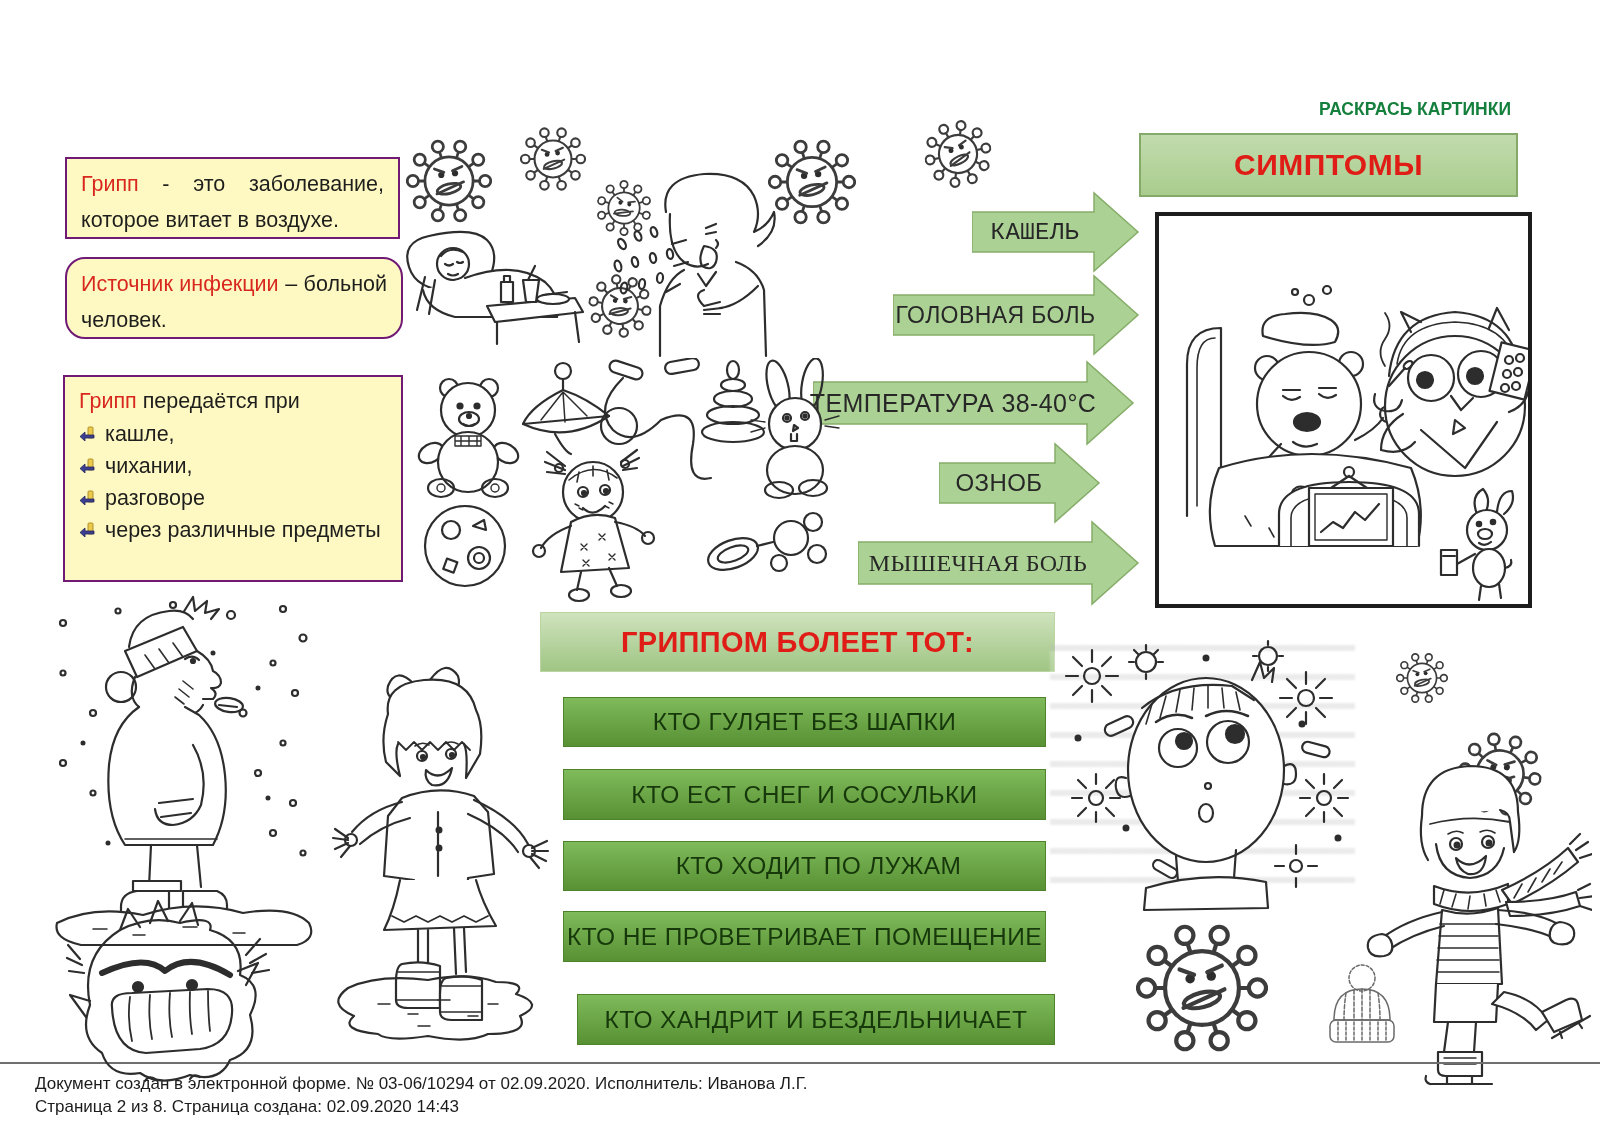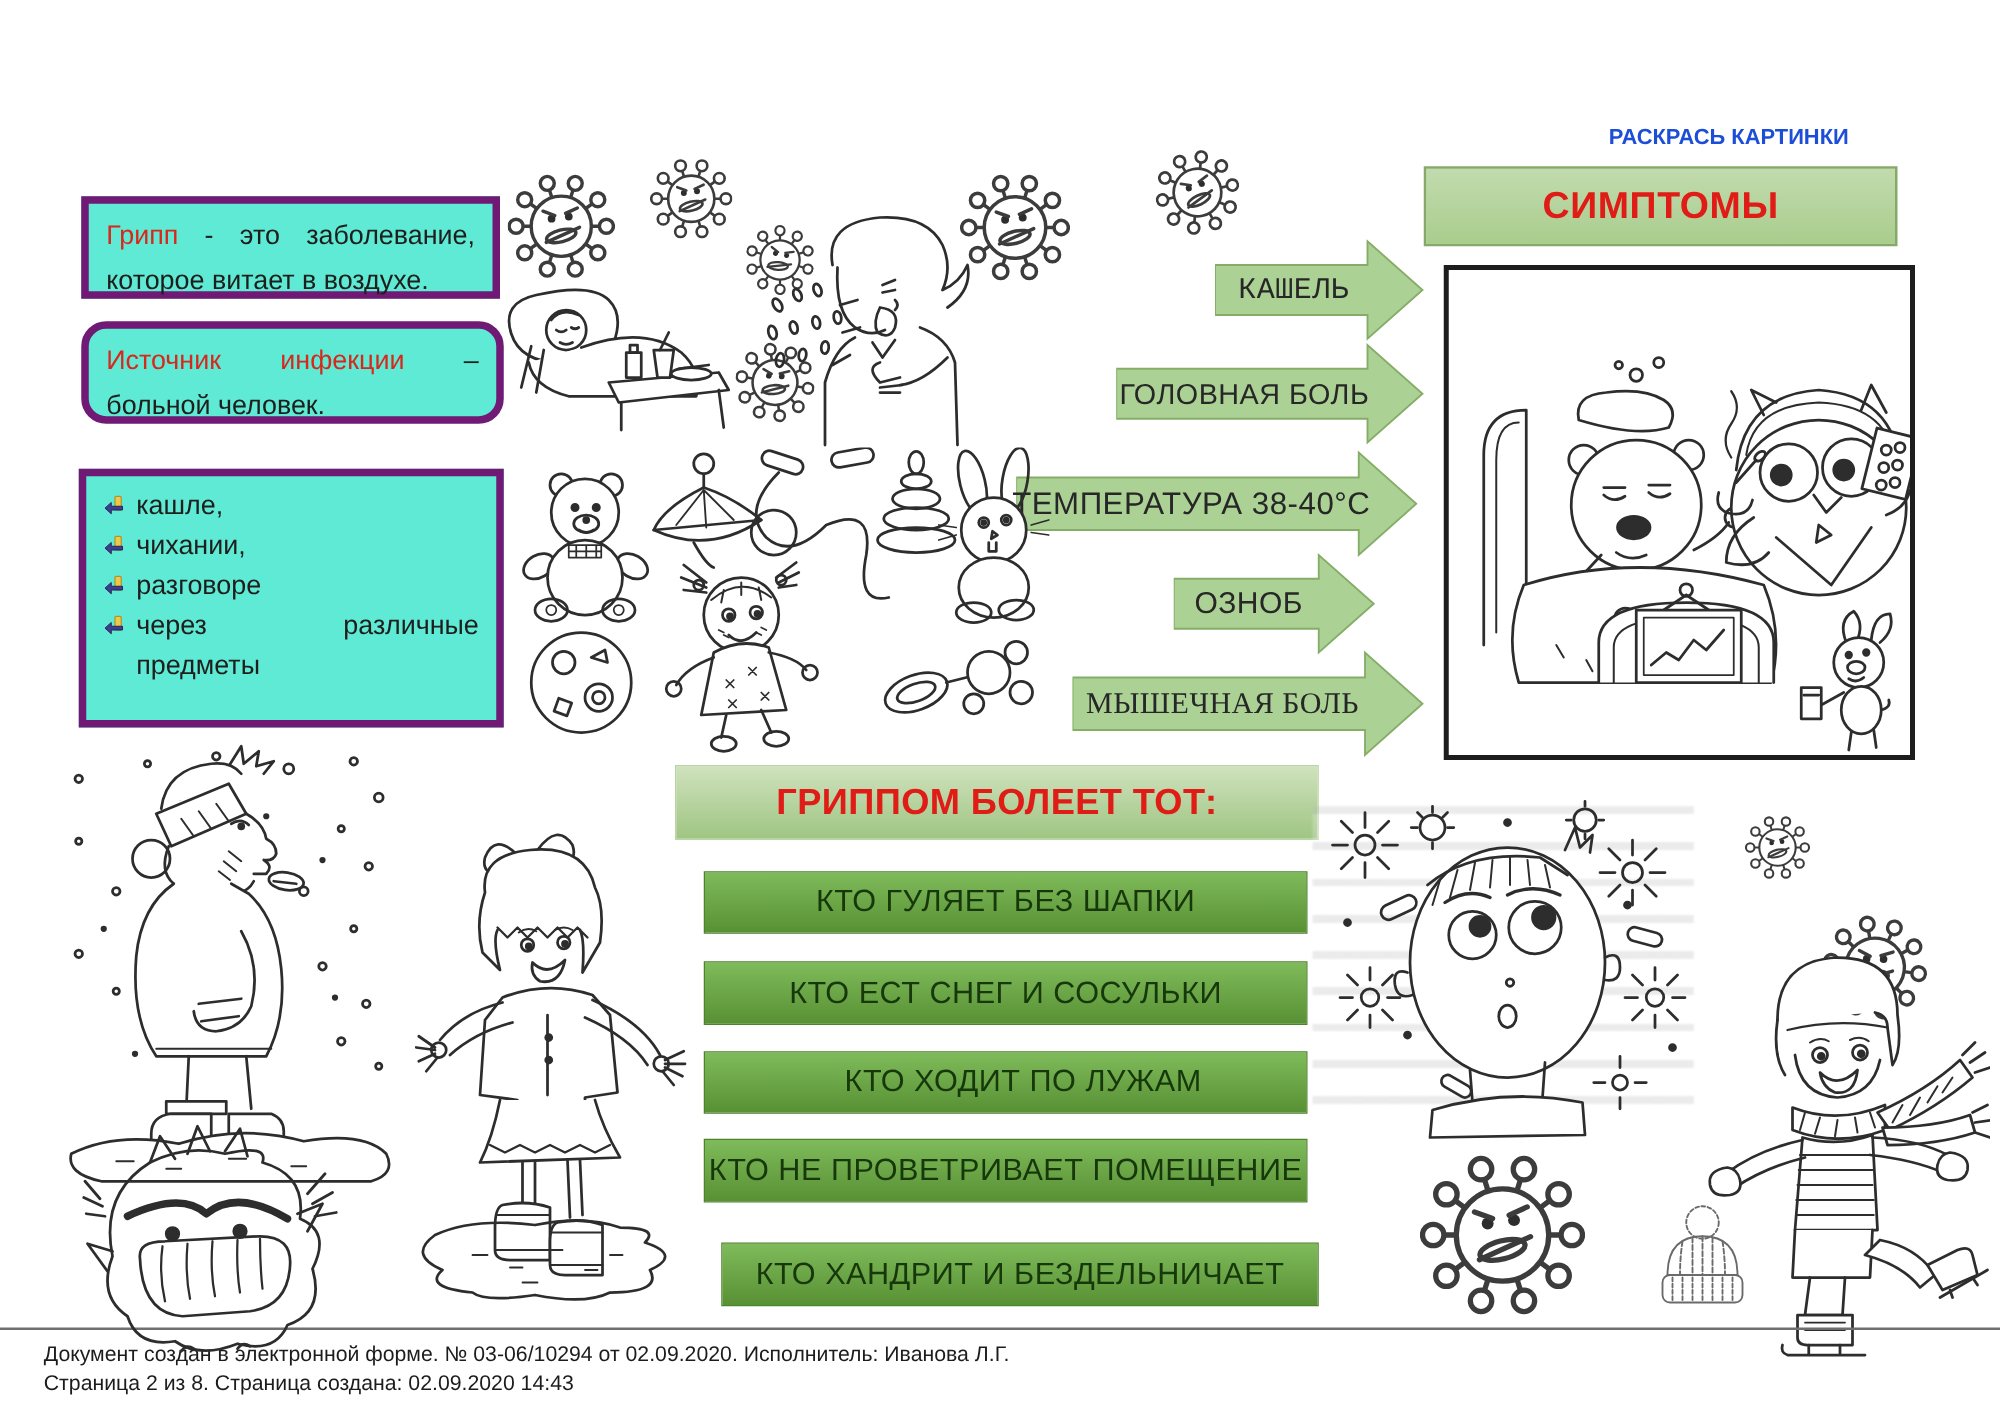--- a/index.html
+++ b/index.html
@@ -1,22 +1,22 @@
 <!DOCTYPE html>
 <html><head>
 <meta charset="utf-8">
 <style>
   html,body{margin:0;padding:0;background:#9a9a9a;}
   .page{position:relative;width:1600px;height:1132px;background:#ffffff;overflow:hidden;
         font-family:"Liberation Sans",sans-serif;}
   .abs{position:absolute;}
   .title{left:195px;top:52px;width:870px;text-align:center;font-size:60px;line-height:68px;
          font-weight:bold;font-style:italic;letter-spacing:-1px;color:#e8211a;}
-  .colorize{left:1268px;top:99px;width:230px;text-align:center;font-size:17.5px;font-weight:600;color:#1d4ed8;}
-  .greenbox{background:#5eead4;border:6px solid #701a75;box-sizing:border-box;}
+  .colorize{left:1300px;top:99px;width:230px;text-align:center;font-size:17.5px;font-weight:600;color:#15803d;}
+  .greenbox{background:#fef9c3;border:2px solid #701a75;box-sizing:border-box;}
   .infobox{font-size:21.5px;line-height:36px;color:#1e1e1c;padding:7px 14px;text-align:justify;}
   .red{color:#d8281e;}
   .b3-head{line-height:34px;}
   .bullet-row{display:flex;align-items:flex-start;gap:9px;line-height:32px;}
   .bullet-row .bt{flex:1;text-align:justify;}
   .bullet-icon{flex:0 0 17px;margin-top:8px;}
   .sym-header{left:1139px;top:133px;width:379px;height:64px;display:flex;align-items:center;justify-content:center;
               font-size:30px;font-weight:bold;color:#e01c16;letter-spacing:.5px;
               background:linear-gradient(180deg,#c2dbae,#a9cd8d);border:2px solid #84a968;box-sizing:border-box;}
   .arrow .lbl{position:absolute;top:0;height:100%;display:flex;align-items:center;justify-content:center;
@@ -87,20 +87,24 @@
     <span class="red">Грипп</span>
     <span>- это заболевание, которое витает в воздухе.</span>
   </div>
 
   <div class="abs greenbox infobox" style="left:65px;top:257px;width:338px;height:82px;border-radius:20px;">
     <span class="red">Источник инфекции</span>
     <span>– больной человек.</span>
   </div>
 
   <div class="abs greenbox infobox" style="left:63px;top:375px;width:340px;height:207px;line-height:32px;">
+    <div class="b3-head">
+      <span class="red">Грипп</span>
+      <span>передаётся при</span>
+    </div>
     <div class="bullet-row">
       <svg class="bullet-icon" width="17" height="17" viewBox="0 0 17 17">
         <rect x="9" y="1" width="5" height="11" rx="1" fill="#eac94b" stroke="#b2922c" stroke-width="1"></rect>
         <path d="M15,9 L6,9 L6,6 L1,10.5 L6,15 L6,12 L15,12 Z" fill="#3c3f90" stroke="#23255c" stroke-width=".8"></path>
       </svg>
       <span class="bt">кашле,</span>
     </div>
     <div class="bullet-row">
       <svg class="bullet-icon" width="17" height="17" viewBox="0 0 17 17">
         <rect x="9" y="1" width="5" height="11" rx="1" fill="#eac94b" stroke="#b2922c" stroke-width="1"></rect>

